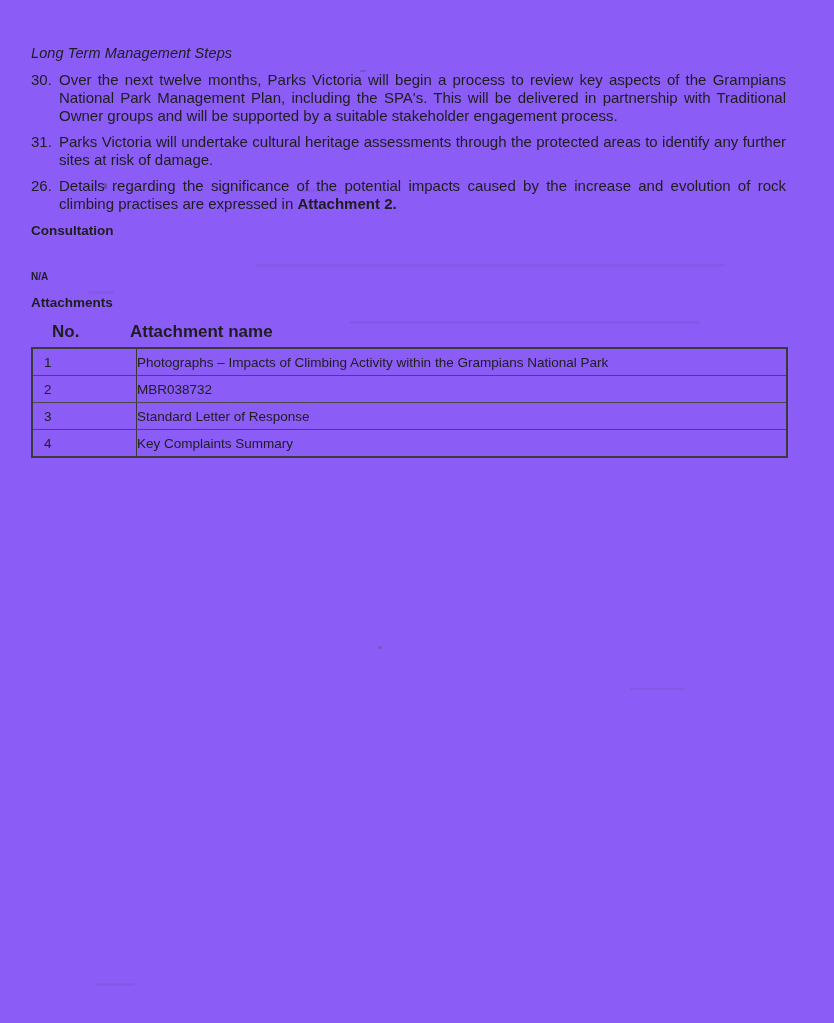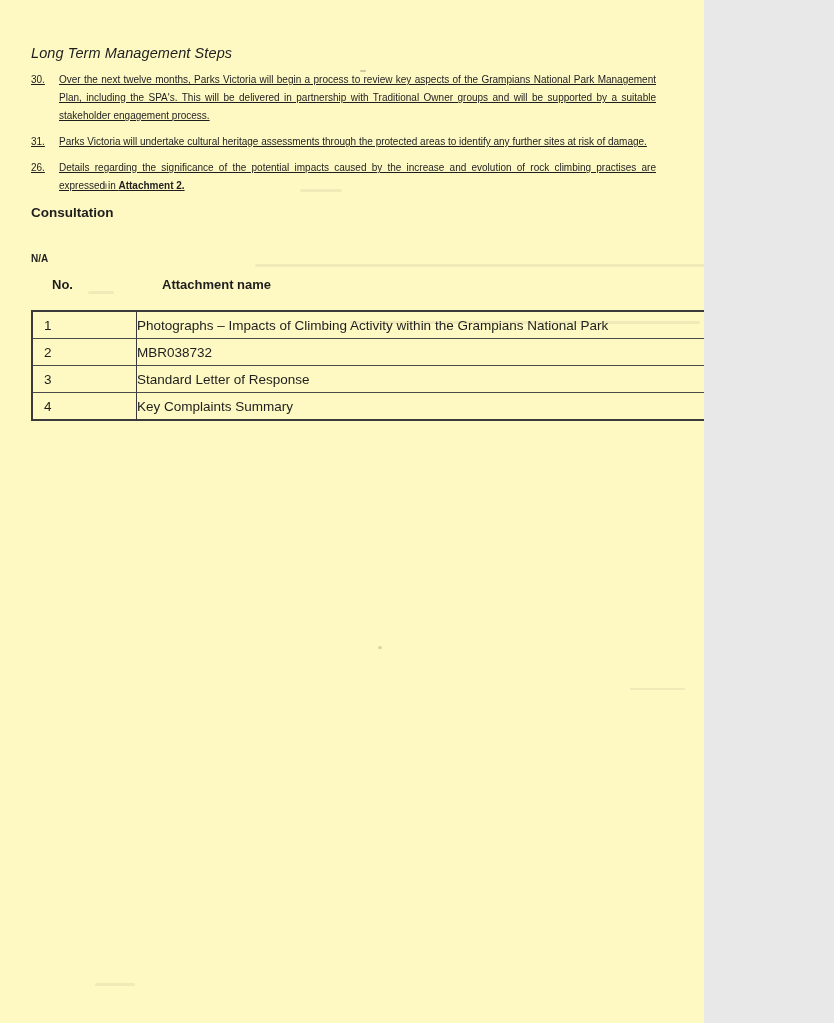--- a/index.html
+++ b/index.html
@@ -2,42 +2,41 @@
 <html><head>
 <meta charset="utf-8">
 <style>
   html, body {
     margin: 0;
     padding: 0;
     background: #e8e8e8;
   }
   .page {
     position: relative;
-    width: 704px;
+    width: 834px;
     height: 1023px;
-    background: #fef9c3;
+    background: #8b5cf6;
     font-family: "Liberation Sans", sans-serif;
     color: #1e1e1e;
     box-sizing: border-box;
     padding: 44px 48px 0 31px;
     overflow: hidden;
   }
   .section-heading-italic {
     font-style: italic;
     font-size: 14.5px;
     line-height: 18px;
     margin-bottom: 9px;
     letter-spacing: 0.1px;
   }
   .list-item {
     display: flex;
-    font-size: 10px;
+    font-size: 15px;
     line-height: 18px;
     margin-bottom: 8px;
-    text-decoration: underline;
   }
   .list-item .num {
     flex: none;
     width: 28px;
   }
   .list-item .itext {
     flex: 1;
     text-align: justify;
   }
   .bold-heading {
@@ -51,25 +50,24 @@
   .na-value {
     font-size: 10px;
     line-height: 18px;
     font-weight: bold;
     margin-bottom: 8px;
   }
   .h-attachments { margin-bottom: 11px; }
   .table-header-row {
     display: flex;
     font-weight: bold;
-    font-size: 13px;
+    font-size: 17px;
     line-height: 18px;
     padding-left: 21px;
-    margin-bottom: 16px;
-    gap: 32px;
+    margin-bottom: 6px;
   }
   .table-header-row .th-no {
     width: 78px;
     flex: none;
   }
   .table-header-row .th-name {
     flex: 1;
   }
   .attach-table {
     width: 757px;
@@ -130,20 +128,21 @@
 
   <div class="list-item item-32">
     <span class="num">26.</span>
     <span class="itext"><span>Details regarding the significance of the potential impacts caused by the increase and evolution of rock climbing practises are expressed in </span><b>Attachment 2.</b></span>
   </div>
 
   <div class="bold-heading h-consultation">Consultation</div>
 
   <div class="na-value">N/A</div>
 
+  <div class="bold-heading h-attachments">Attachments</div>
 
   <div class="table-header-row">
     <span class="th-no">No.</span>
     <span class="th-name">Attachment name</span>
   </div>
 
   <table class="attach-table">
     <tbody>
       <tr>
         <td class="cell-no">1</td>

